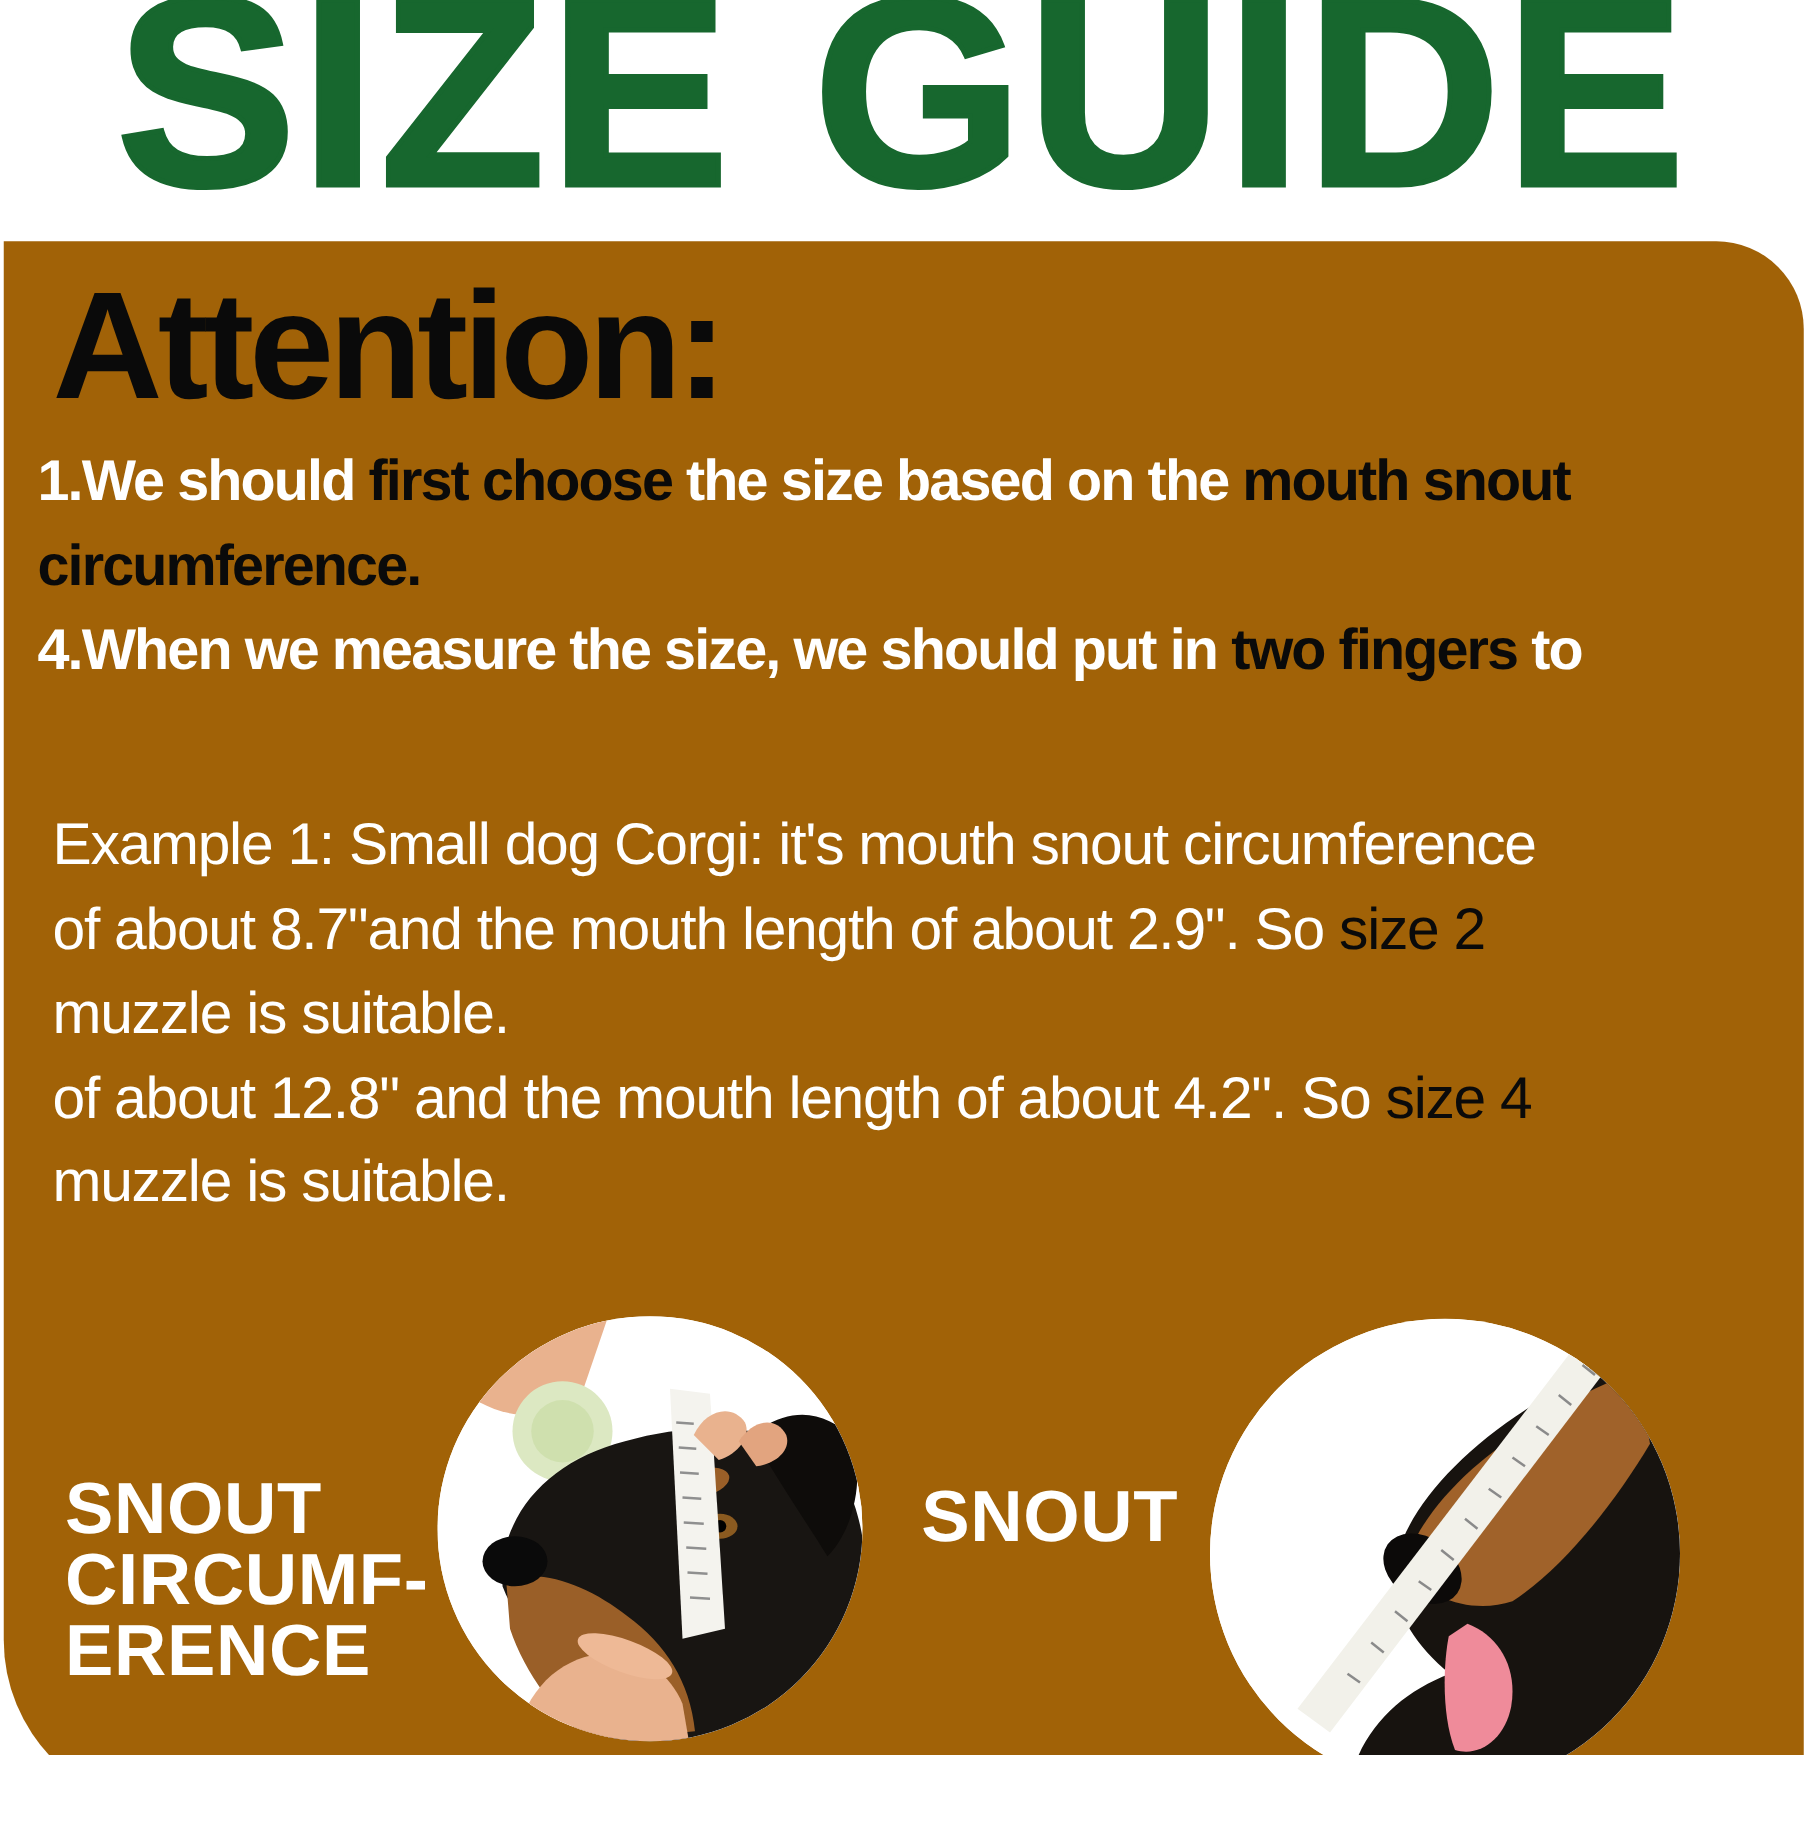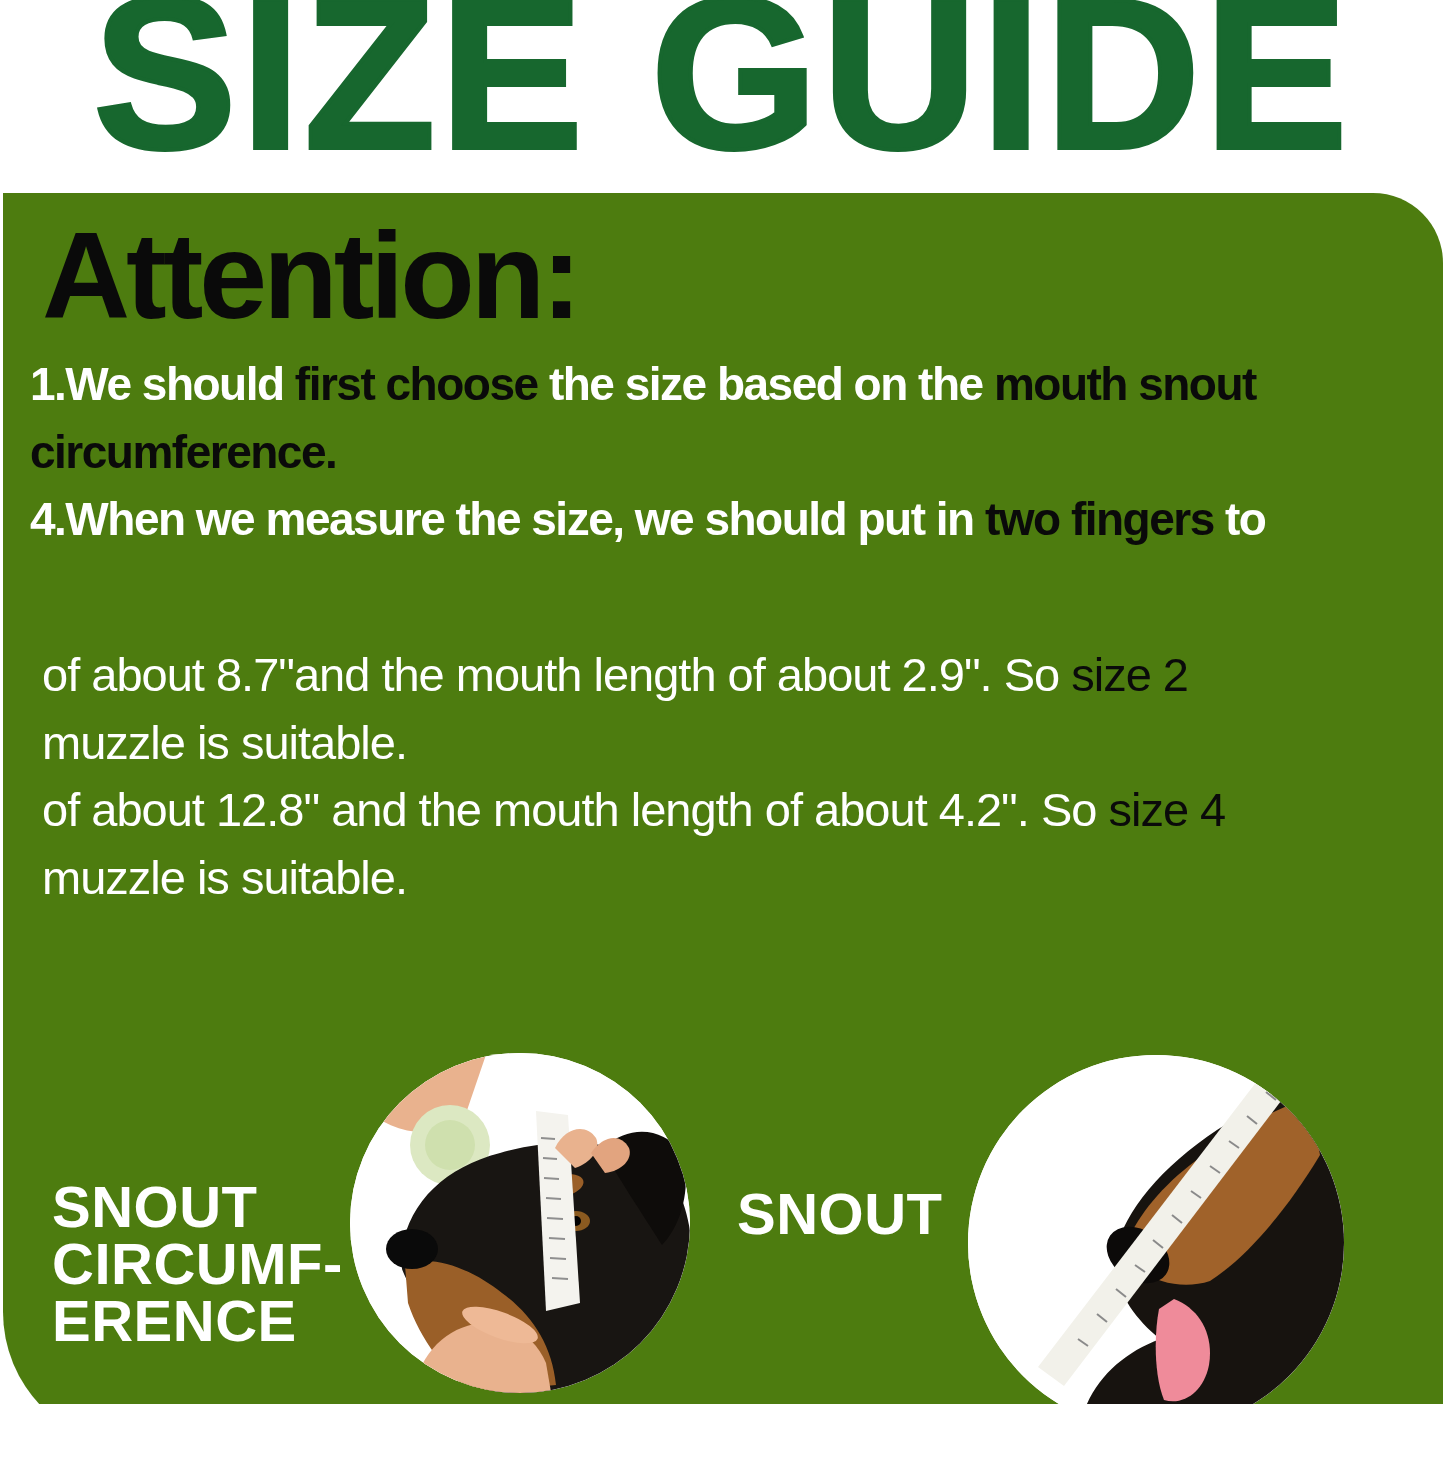--- a/index.html
+++ b/index.html
@@ -8,21 +8,21 @@
     font-family:Liberation Sans, sans-serif;overflow:hidden;
   }
   .main-title{
     position:absolute;top:-34px;left:0;width:100%;
     text-align:center;font-size:215px;font-weight:700;letter-spacing:4px;
     line-height:1;color:#17672e;-webkit-text-stroke:4px #17672e;
     white-space:nowrap;
   }
   .panel{
     position:absolute;left:3px;top:193px;width:1440px;height:1254px;
-    background:#4d7c0f;border-radius:0 70px 0 135px;
+    background:#a16207;border-radius:0 70px 0 135px;
   }
   .attention{
     position:absolute;left:39px;top:16px;
     font-size:122px;font-weight:700;letter-spacing:-4px;color:#0a0a0a;
     line-height:1.1;white-space:nowrap;
   }
   .inst{
     position:absolute;left:27px;top:158px;
     font-size:46px;font-weight:700;letter-spacing:-1.5px;
     line-height:67.5px;color:#ffffff;white-space:nowrap;
@@ -58,20 +58,21 @@
 
     <div class="attention">Attention:</div>
 
     <div class="inst">
       <div><span>1.We should </span><span class="blk">first choose </span><span>the size based on the </span><span class="blk">mouth snout</span></div>
       <div><span class="blk">circumference.</span></div>
       <div><span>4.When we measure the size, we should put in </span><span class="blk">two fingers </span><span>to</span></div>
     </div>
 
     <div class="examples">
+      <div><span>Example 1: Small dog Corgi: it's mouth snout circumference</span></div>
       <div><span>of about 8.7"and the mouth length of about 2.9". So </span><span class="blk">size 2</span></div>
       <div><span>muzzle is suitable.</span></div>
       <div><span>of about 12.8" and the mouth length of about 4.2".  So </span><span class="blk">size 4</span></div>
       <div><span>muzzle is suitable.</span></div>
     </div>
 
     <div class="photo photo-left">
       <svg viewBox="0 0 340 340">
         <rect x="0" y="0" width="340" height="340" fill="#ffffff"></rect>
 

